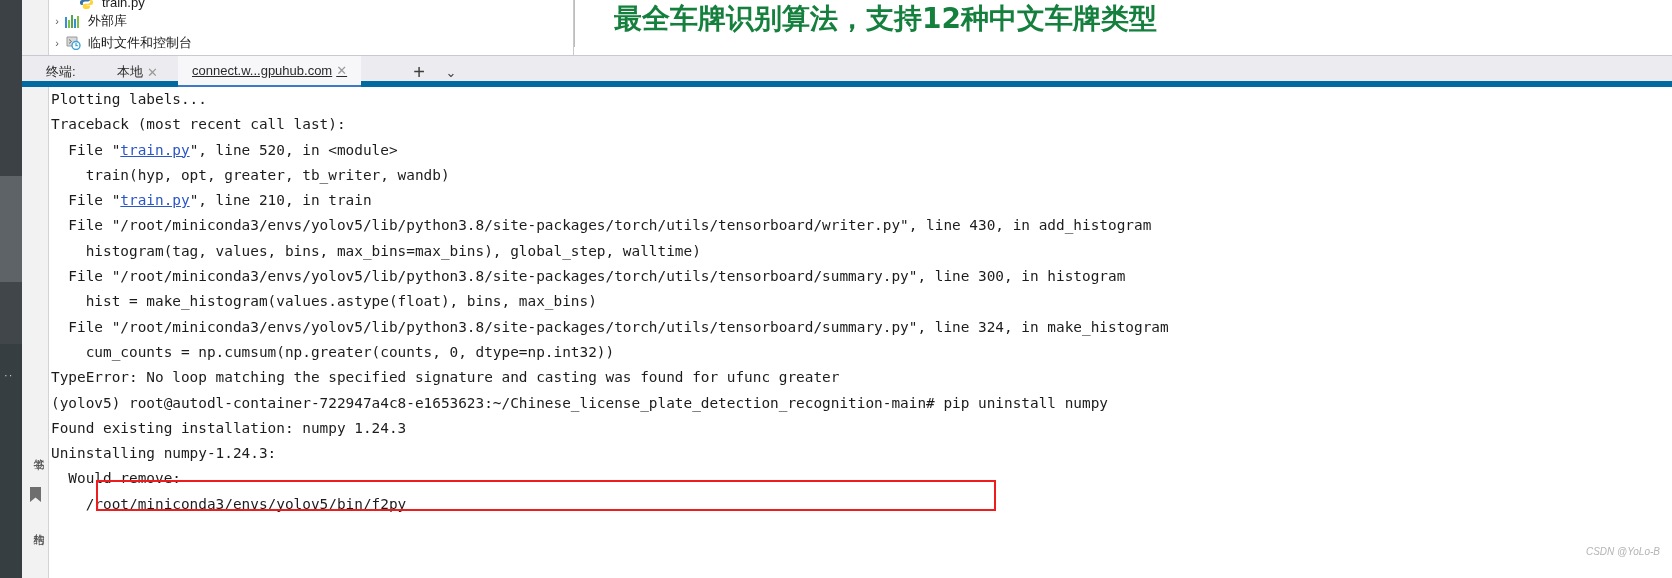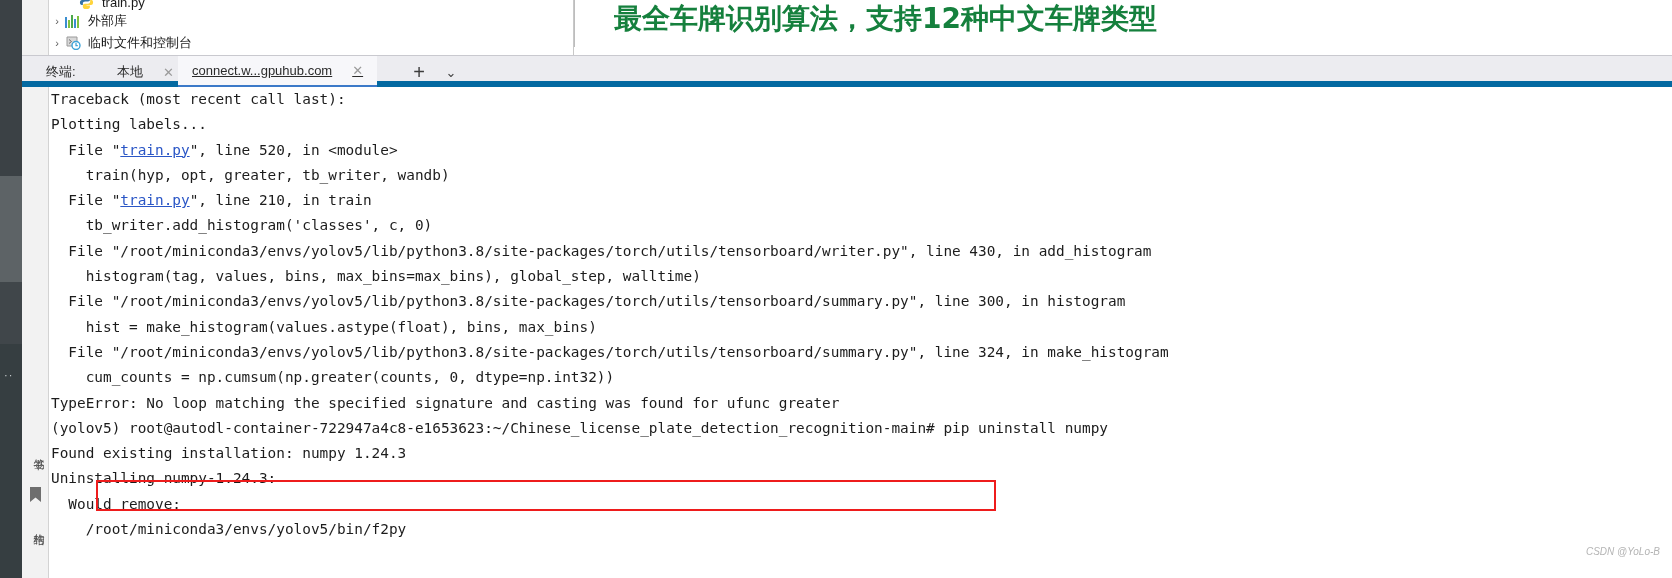--- a/index.html
+++ b/index.html
@@ -81,21 +81,21 @@
   
   .tabbar {
     position: absolute; left: 22px; top: 55px; width: 1668px; height: 32px;
     background: #ececf0; border-top: 1px solid #c9c9cf; border-bottom: 6px solid #0369a1;
   }
   .tabbar-label {
     position: absolute; left: 24px; top: 7px; font-size: 13px; color: #2b2b2b; white-space: nowrap;
   }
   .tab {
     position: absolute; top: 0; height: 32px; display: flex; align-items: center;
-    padding: 0 9px; gap: 20px; font-size: 13px; color: #2b2b2b; white-space: nowrap;
+    padding: 0 9px; gap: 4px; font-size: 13px; color: #2b2b2b; white-space: nowrap;
   }
   .tab.local { left: 86px; }
   .tab.remote { left: 156px; padding: 0 14px; text-decoration: underline; }
   .tab.active { background: #f7f7fa; border-bottom: 3px solid #3c79c8; }
   .tab-close { color: #9a9a9a; font-size: 13px; line-height: 1; }
   .tab-add {
     position: absolute; left: 383px; top: 0; height: 32px; width: 28px;
     display: flex; align-items: center; justify-content: center;
     font-size: 20px; color: #3c3c3c;
   }
@@ -210,26 +210,25 @@
       <span>connect.w...gpuhub.com</span>
       <span class="tab-close">✕</span>
     </div>
 
     <div class="tab-add">+</div>
     <div class="tab-chevron">⌄</div>
   </div>
 
   <div class="terminal">
     <div id="term-lines">
+        <div class="term-line">Plotting labels...</div>
         <div class="term-line">Traceback (most recent call last):</div>
-        <div class="term-line">Plotting labels...</div>
         <div class="term-line">  File "<span class="link">train.py</span>", line 520, in &lt;module&gt;</div>
         <div class="term-line">    train(hyp, opt, greater, tb_writer, wandb)</div>
         <div class="term-line">  File "<span class="link">train.py</span>", line 210, in train</div>
-        <div class="term-line">    tb_writer.add_histogram('classes', c, 0)</div>
         <div class="term-line">  File "/root/miniconda3/envs/yolov5/lib/python3.8/site-packages/torch/utils/tensorboard/writer.py", line 430, in add_histogram</div>
         <div class="term-line">    histogram(tag, values, bins, max_bins=max_bins), global_step, walltime)</div>
         <div class="term-line">  File "/root/miniconda3/envs/yolov5/lib/python3.8/site-packages/torch/utils/tensorboard/summary.py", line 300, in histogram</div>
         <div class="term-line">    hist = make_histogram(values.astype(float), bins, max_bins)</div>
         <div class="term-line">  File "/root/miniconda3/envs/yolov5/lib/python3.8/site-packages/torch/utils/tensorboard/summary.py", line 324, in make_histogram</div>
         <div class="term-line">    cum_counts = np.cumsum(np.greater(counts, 0, dtype=np.int32))</div>
         <div class="term-line">TypeError: No loop matching the specified signature and casting was found for ufunc greater</div>
         <div class="term-line">(yolov5) root@autodl-container-722947a4c8-e1653623:~/Chinese_license_plate_detection_recognition-main# pip uninstall numpy</div>
         <div class="term-line">Found existing installation: numpy 1.24.3</div>
         <div class="term-line">Uninstalling numpy-1.24.3:</div>

